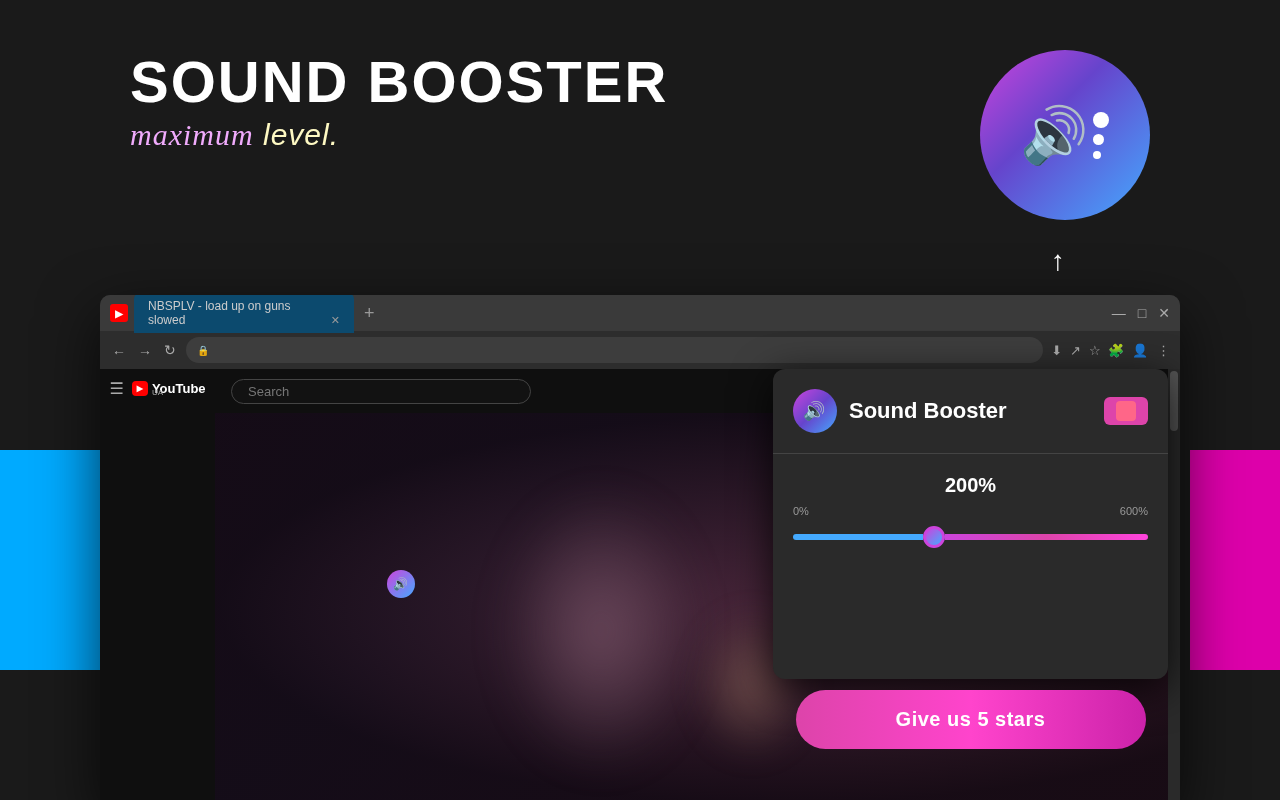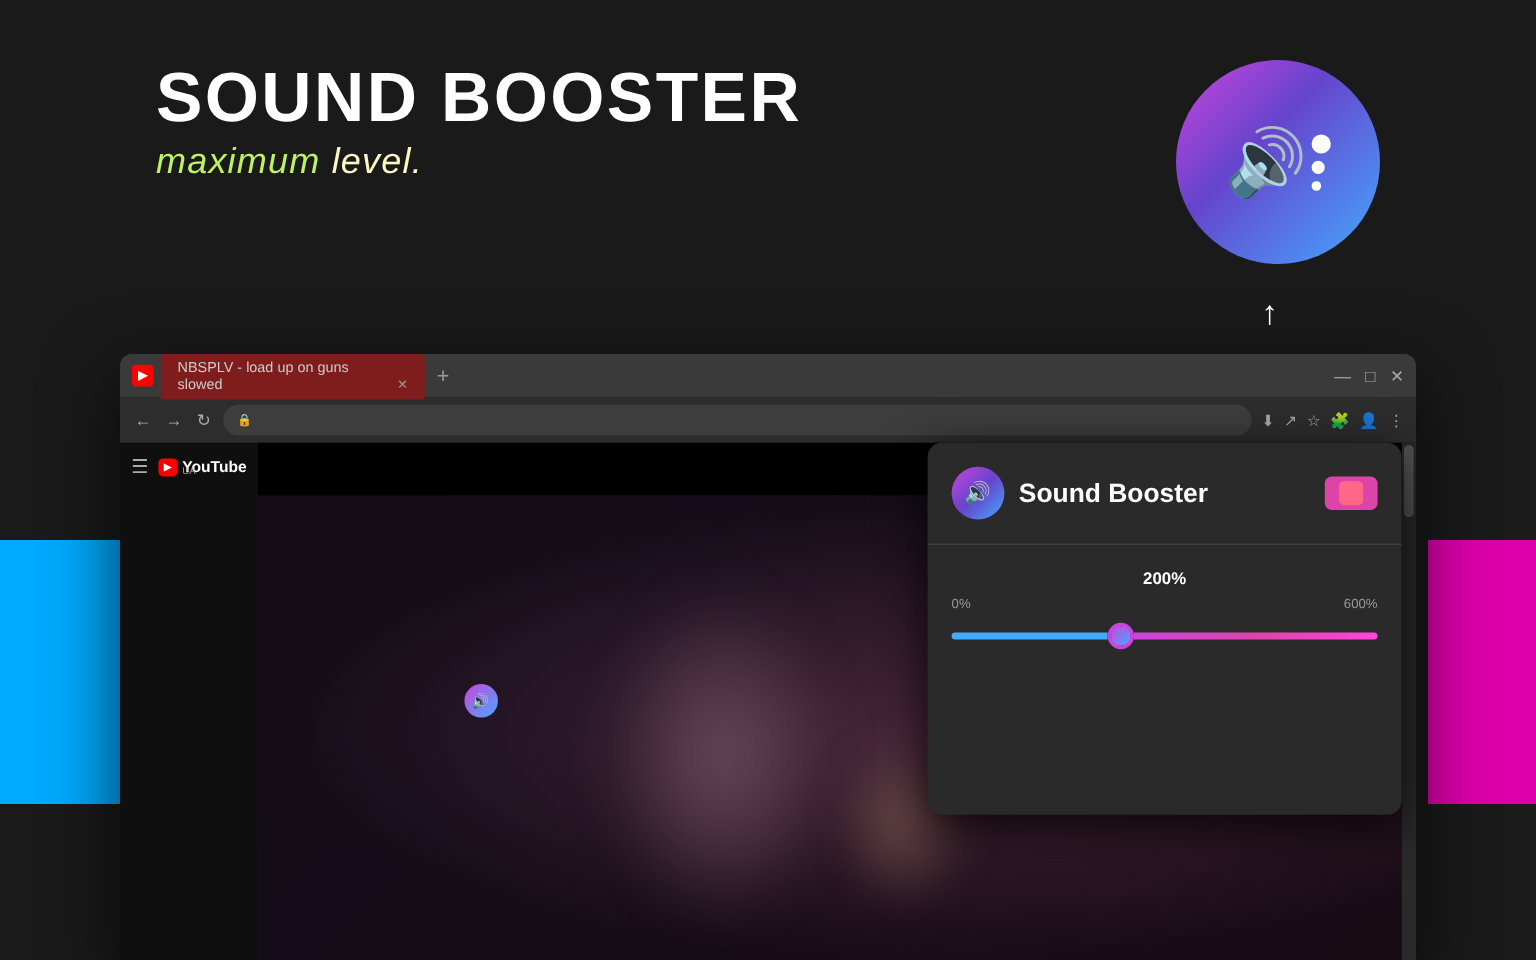--- a/index.html
+++ b/index.html
@@ -60,22 +60,23 @@
     }
 
     .subtitle-line2 {
       font-size: 30px;
       margin-top: 4px;
       font-weight: 400;
       letter-spacing: 1px;
     }
 
     .subtitle-maximum {
-      color: #bef264;
+      color: #f0abfc;
       font-style: italic;
+      font-family: Liberation Serif, serif;
     }
 
     .subtitle-level {
       color: #fef9c3;
       font-style: italic;
     }
 
     
     .app-icon-container {
       position: absolute;
@@ -166,21 +167,21 @@
       justify-content: center;
     }
 
     .browser-favicon-y {
       color: white;
       font-size: 10px;
       font-weight: bold;
     }
 
     .browser-tab {
-      background: #7f1d1d;
+      background: #0c4a6e;
       border-radius: 6px 6px 0 0;
       padding: 6px 14px;
       font-size: 12px;
       color: #cccccc;
       display: flex;
       align-items: flex-end;
       gap: 10px;
       max-width: 220px;
       flex-shrink: 0;
     }
@@ -421,21 +422,21 @@
       background: #444;
       margin: 0 -20px;
     }
 
     .popup-slider-section {
       margin-top: 20px;
     }
 
     .popup-percentage {
       text-align: center;
-      font-size: 14px;
+      font-size: 20px;
       color: #ffffff;
       font-weight: 600;
       margin-bottom: 8px;
     }
 
     .popup-slider-labels {
       display: flex;
       justify-content: space-between;
       color: #999;
       font-size: 11px;
@@ -588,20 +589,23 @@
           <div style="display:flex;flex-direction:column;">
             <span class="yt-logo-text">YouTube</span>
             <span class="yt-logo-ua">UA</span>
           </div>
         </div>
       </div>
     </div>
 
     <div class="video-area" style="position:relative;">
 
+      <div style="position:absolute;top:0;left:0;right:0;height:44px;background:#0f0f0f;display:flex;align-items:center;padding:0 16px;z-index:10;">
+        <input style="background: rgb(18, 18, 18); border: 1px solid rgb(68, 68, 68); border-radius: 20px; padding: 4px 16px; color: rgb(170, 170, 170); font-size: 13px; width: 300px; outline: none;" placeholder="Search" value="">
+      </div>
 
       <div class="video-thumbnail" style="margin-top:44px;height:calc(100% - 44px);">
         <div class="person-silhouette"></div>
         <div class="person-blur"></div>
         <div class="hand-blur"></div>
 
         <div class="extension-badge">
           <span>🔊</span>
         </div>
       </div>
@@ -628,20 +632,23 @@
             <span>0%</span>
             <span>600%</span>
           </div>
           <div class="slider-track">
             <div class="slider-fill-left"></div>
             <div class="slider-thumb"></div>
             <div class="slider-fill-right"></div>
           </div>
         </div>
 
+        <div class="popup-footer">
+          <button class="stars-button">Give us 5 stars</button>
+        </div>
       </div>
 
     </div>
 
     <div class="browser-scrollbar">
       <div class="scrollbar-thumb"></div>
     </div>
 
   </div>
 </div>

